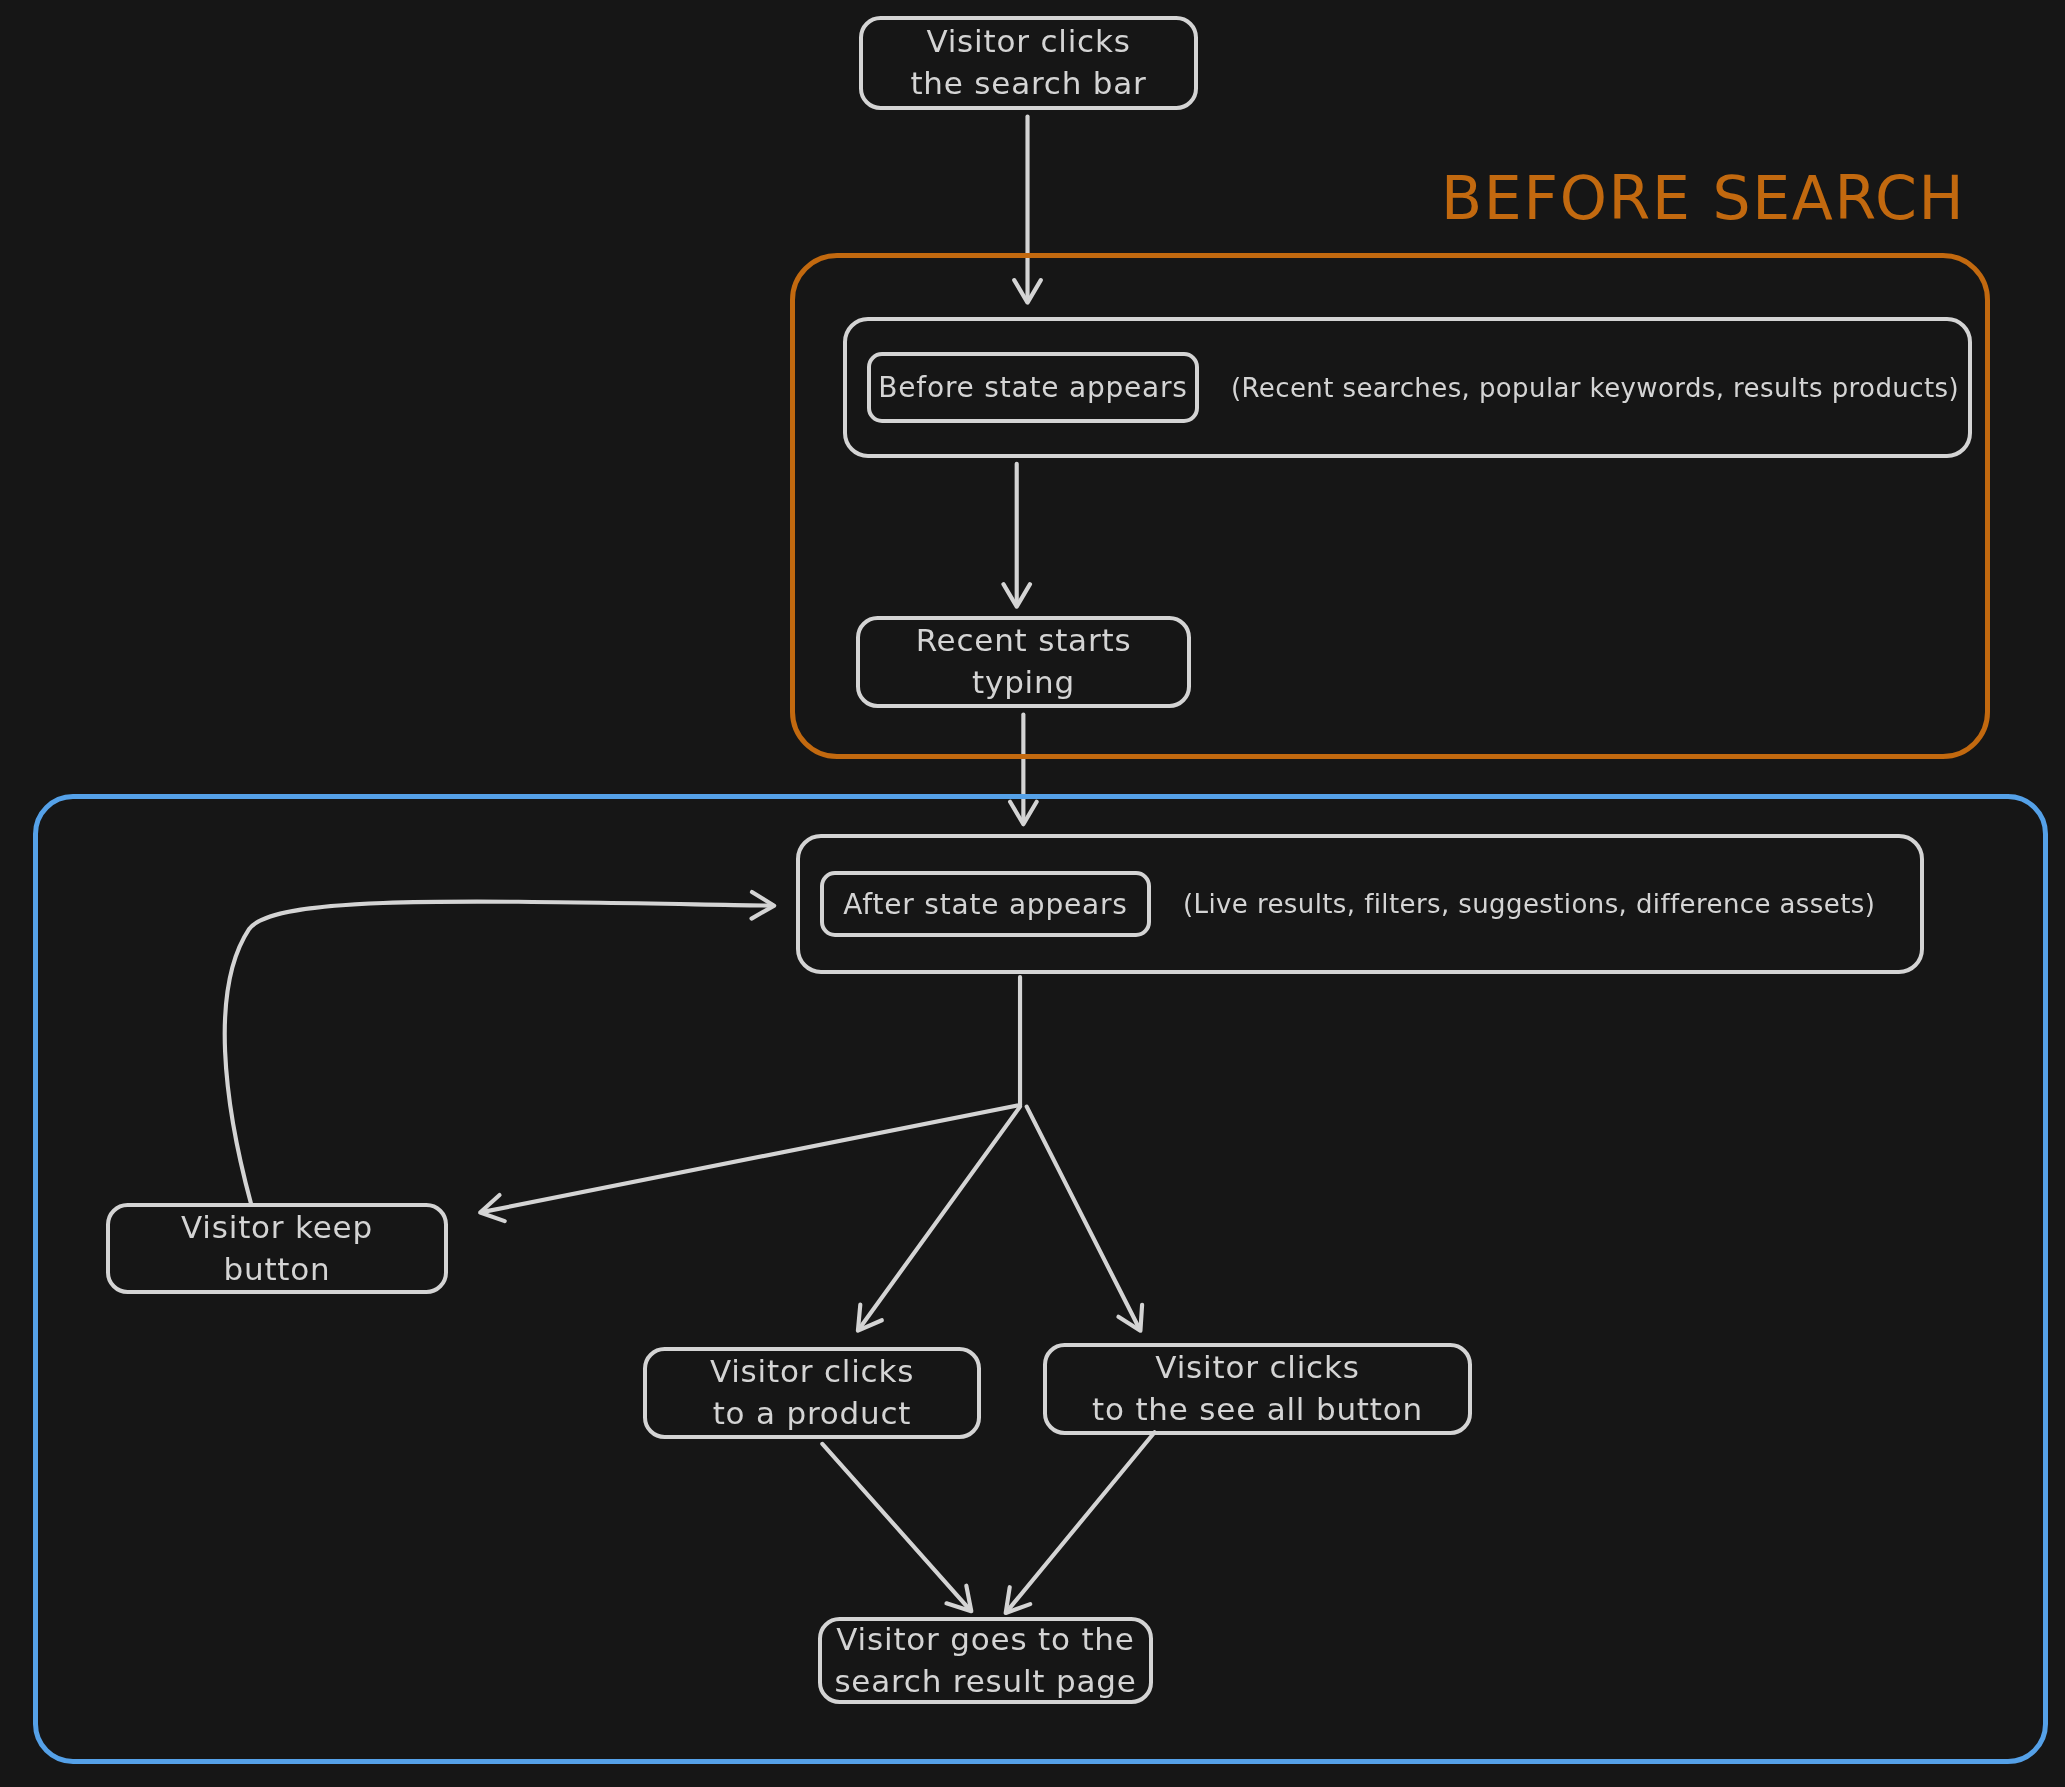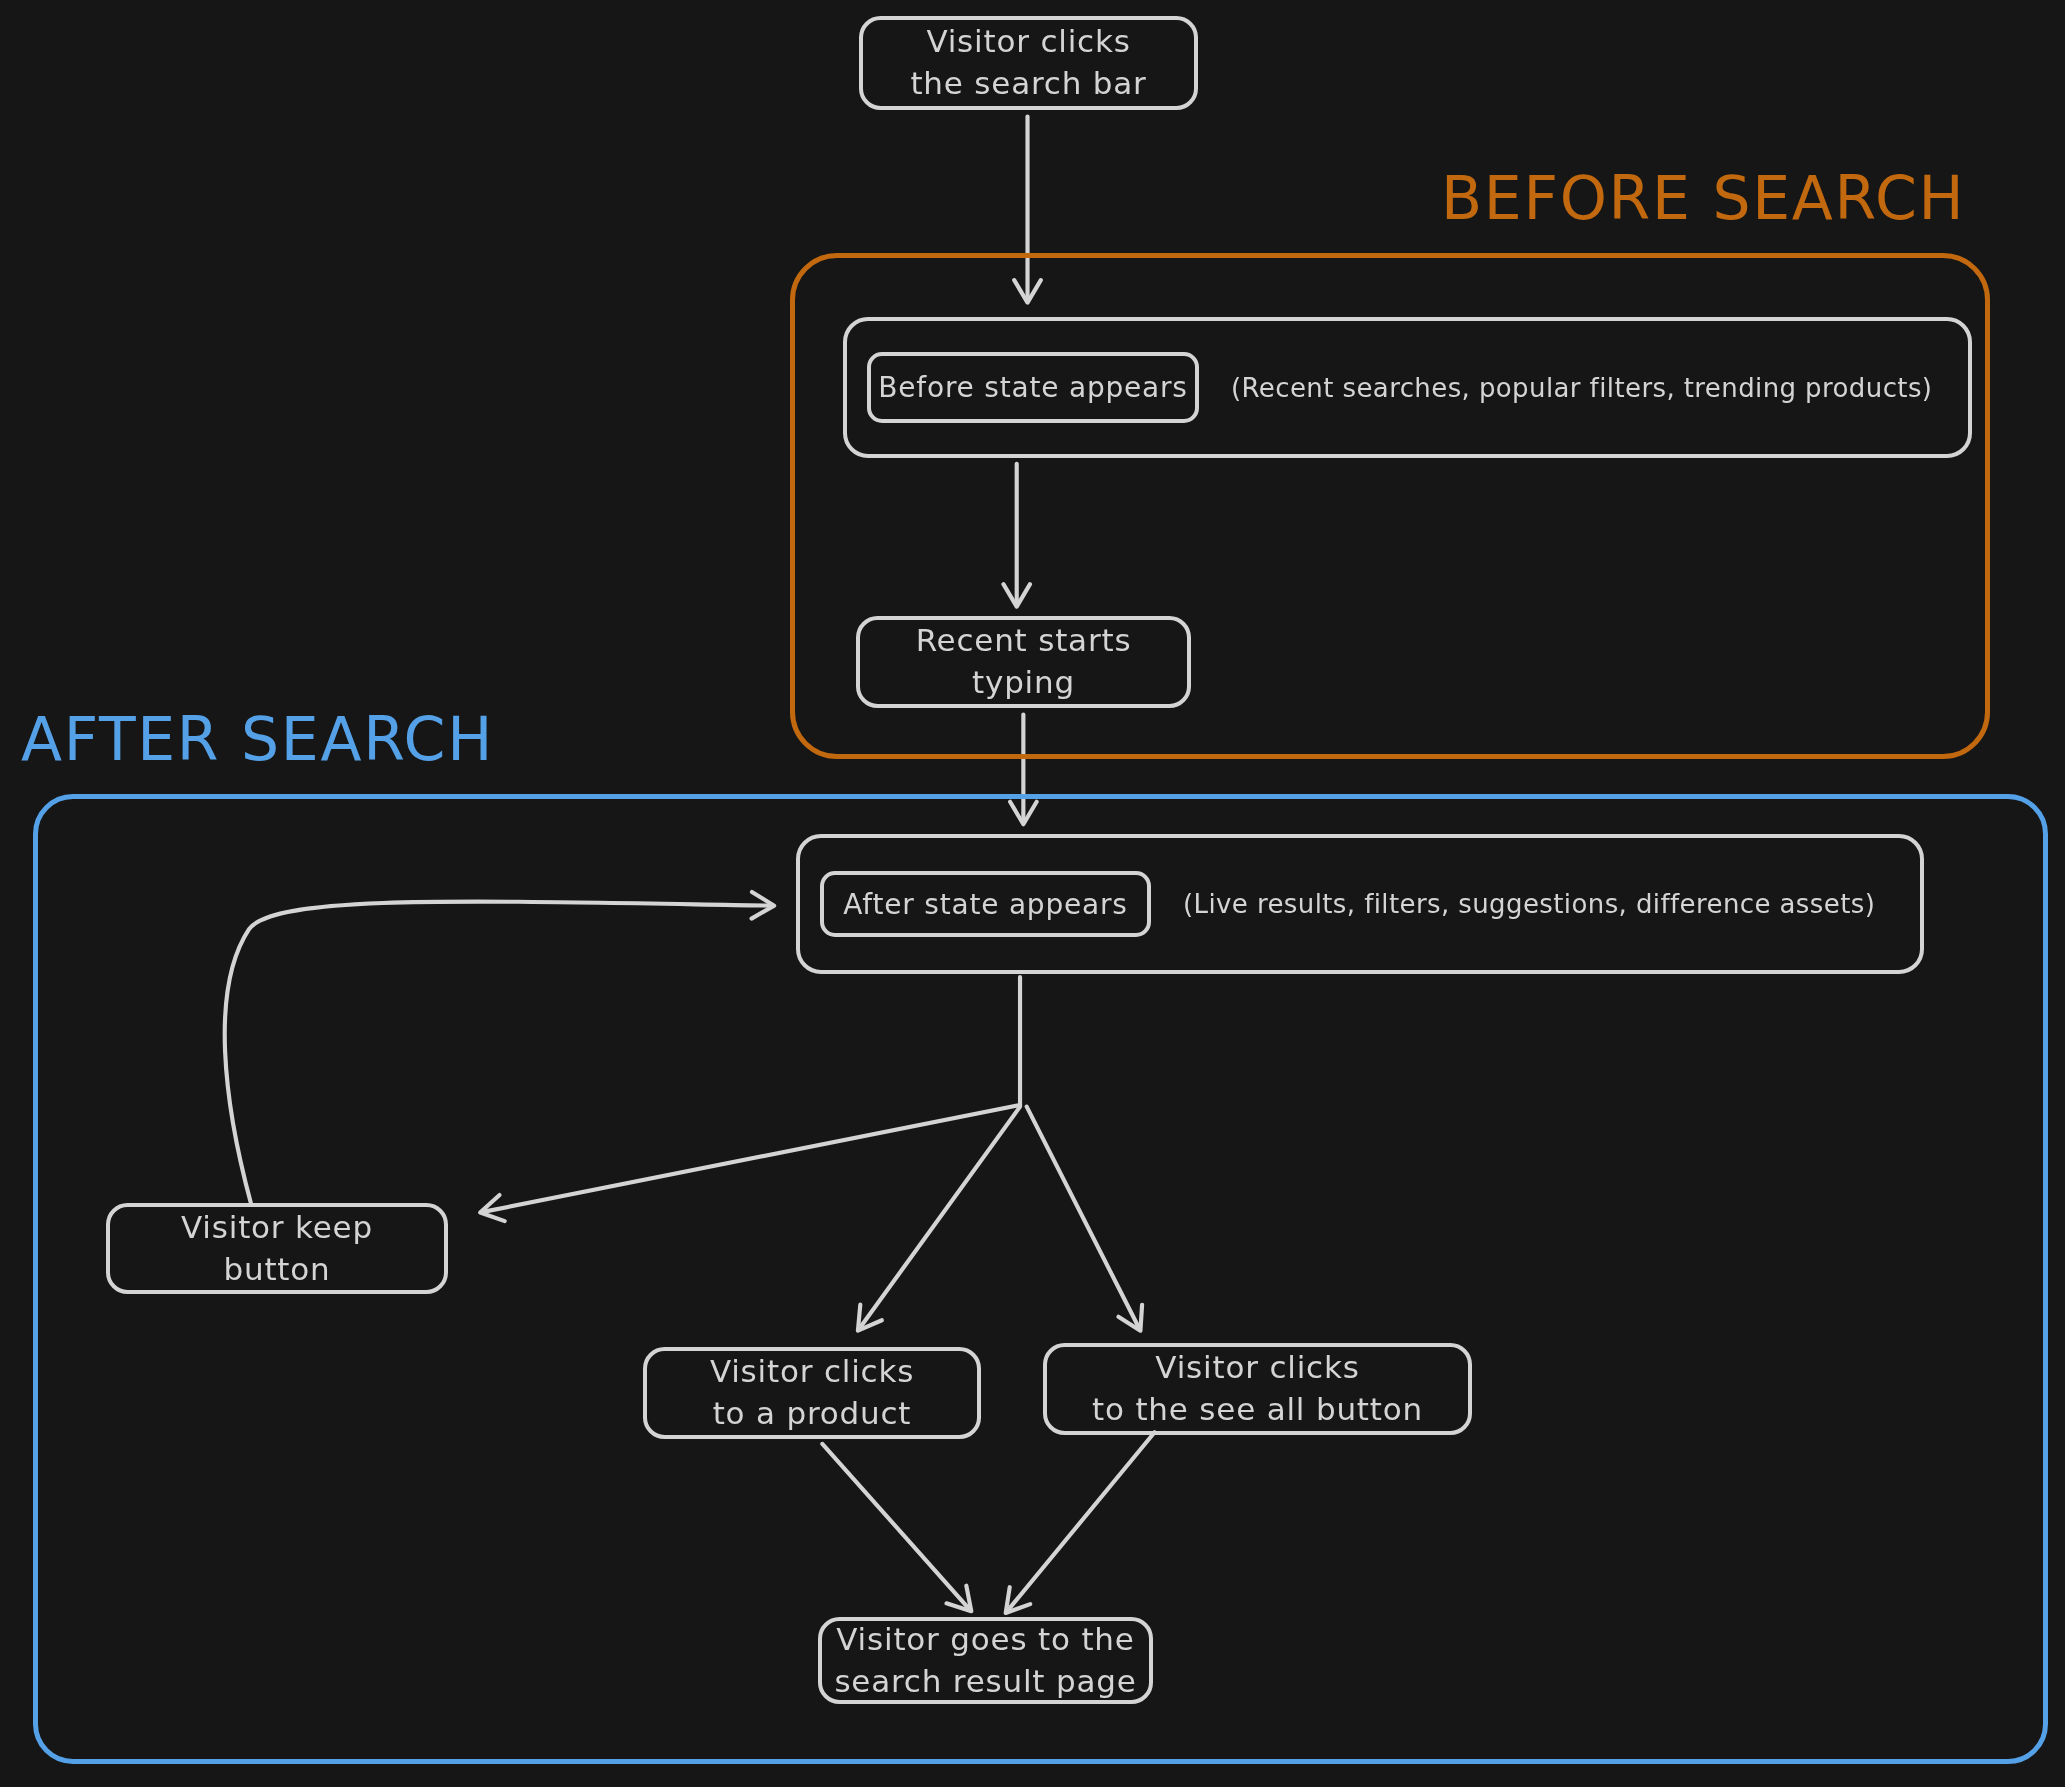--- a/index.html
+++ b/index.html
@@ -89,28 +89,27 @@
     <path class="arrow" d="M 1236 1332 L 1372 1600" marker-end="url(#arrowhead)"></path>
     <path class="arrow" d="M 302 1448 C 270 1330 252 1190 300 1118 C 332 1076 560 1084 930 1090" marker-end="url(#arrowhead)"></path>
     <path class="arrow" d="M 990 1738 L 1168 1938" marker-end="url(#arrowhead)"></path>
     <path class="arrow" d="M 1390 1724 L 1212 1940" marker-end="url(#arrowhead)"></path>
   </svg>
 
   <div class="section-frame frame-before"></div>
   <div class="section-frame frame-after"></div>
 
   <div class="section-title title-before">BEFORE SEARCH</div>
-  <div class="section-title title-after">AFTER SEARCH</div>
 
   <div class="node node-start">Visitor clicks
 the search bar</div>
 
   <div class="state-row row-before">
     <div class="state-pill pill-before">Before state appears</div>
-    <div class="state-note">(Recent searches, popular filters, trending products)</div>
+    <div class="state-note">(Recent searches, popular keywords, results products)</div>
   </div>
 
   <div class="node node-typing">Recent starts
 typing</div>
 
   <div class="state-row row-after">
     <div class="state-pill pill-after">After state appears</div>
     <div class="state-note">(Live results, filters, suggestions, difference assets)</div>
   </div>
 

